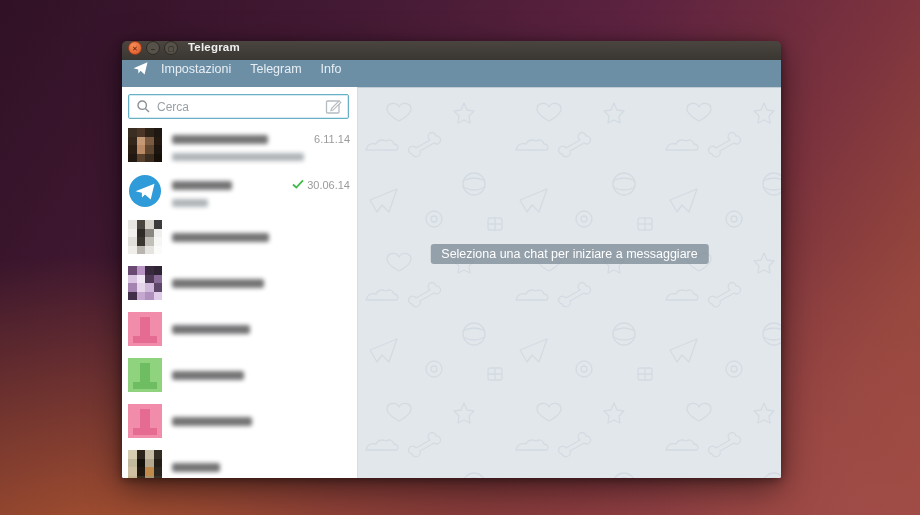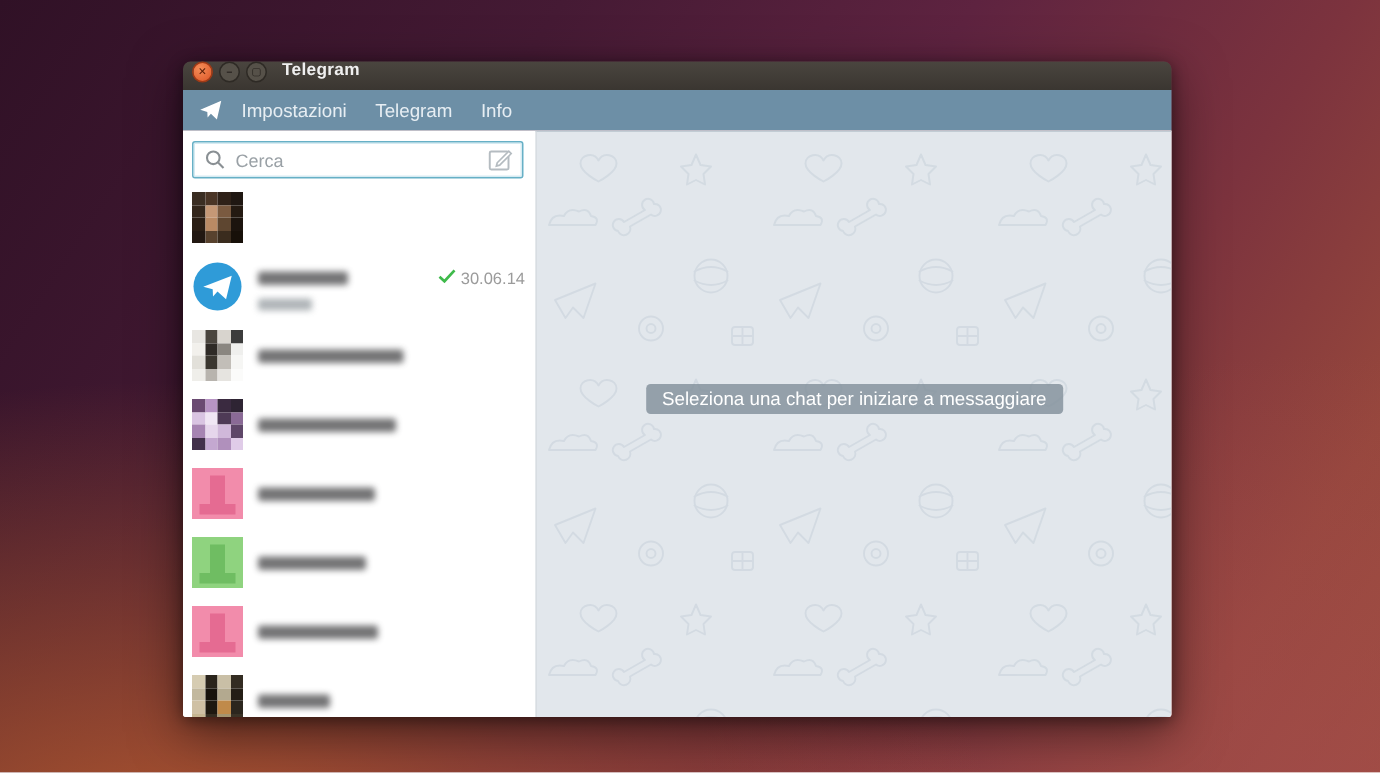--- a/index.html
+++ b/index.html
@@ -13,21 +13,21 @@
     border-radius:5px 5px 2px 2px;box-shadow:0 10px 34px rgba(0,0,0,.5),0 2px 10px rgba(0,0,0,.4);}
   
   .titlebar{height:19px;background:linear-gradient(#4a453f,#3a3631);border-radius:5px 5px 0 0;
     display:flex;align-items:flex-start;padding-left:6px;}
   .wbtn{width:12px;height:12px;border-radius:50%;margin-right:4px;display:flex;
     align-items:center;justify-content:center;font-size:7px;line-height:1;cursor:pointer;flex:none;}
   .wbtn.close{background:radial-gradient(circle at 35% 30%,#f68d58,#dc5526);border:1px solid #9e3a17;color:#5e2008;font-weight:bold;}
   .wbtn.plain{background:#565149;border:1px solid #2e2a25;color:#211d19;font-weight:bold;}
   .title{color:#efefef;font-size:11.5px;font-weight:bold;margin-left:6px;letter-spacing:.2px;}
   
-  .menubar{height:27px;background:#6d8fa6;display:flex;align-items:center;padding-left:10px;}
+  .menubar{height:27px;background:#6d8fa6;display:flex;align-items:flex-start;padding-left:10px;}
   .plane{width:17px;height:17px;margin-right:9px;display:flex;flex:none;}
   .menu-item{color:#e7eef3;font-size:12.5px;margin-right:13px;padding:2px 3px;cursor:pointer;}
   
   .content{display:flex;height:391px;background:#fff;border-radius:0 0 2px 2px;overflow:hidden;}
   .sidebar{width:235px;flex:none;background:#fff;position:relative;}
   .searchwrap{position:relative;margin:7px 8px 0 6px;height:25px;}
   .searchwrap input{box-sizing:border-box;width:100%;height:25px;border:1px solid #67b0c6;
     box-shadow:inset 0 0 0 1px rgba(137,199,219,.35);border-radius:2px;padding:0 28px 0 28px;
     font-size:12px;color:#333;outline:none;font-family:inherit;background:#fff;}
   .searchwrap input::placeholder{color:#9aa1a6;}
@@ -42,21 +42,21 @@
   .info{flex:1;position:relative;margin-left:10px;}
   .name-bar{position:absolute;left:0;top:7px;height:9px;background:#3e3e40;border-radius:2px;
     filter:blur(2.2px);opacity:.72;}
   .chat-row.center .name-bar{top:13px;}
   .preview-bar{position:absolute;left:0;top:25px;height:8px;background:#a2a8ac;border-radius:2px;
     filter:blur(2.2px);opacity:.85;}
   .meta{position:absolute;right:0;top:5px;font-size:11px;color:#9b9b9b;display:flex;align-items:center;gap:3px;}
   
   .chatarea{flex:1;background:#e2e7ec;position:relative;border-top:1px solid #c2ccd4;border-left:1px solid #d8dde2;}
   .pattern{position:absolute;left:0;top:0;width:100%;height:100%;opacity:.55;}
-  .pill{position:absolute;left:50%;transform:translateX(-50%);top:168px;height:20px;line-height:20px;
+  .pill{position:absolute;left:50%;transform:translateX(-50%);top:156px;height:20px;line-height:20px;
     padding:0 11px;background:rgba(130,144,155,.82);color:#fff;font-size:12.5px;border-radius:3px;white-space:nowrap;}
 </style>
 </head>
 <body>
 
 <div class="screen">
   <div class="window">
 
     <div class="titlebar">
       <span class="wbtn close">✕</span>
@@ -105,20 +105,27 @@
                 <i style="background: rgb(122, 90, 64);"></i>
                 <i style="background: rgb(36, 26, 18);"></i>
                 <i style="background: rgb(42, 30, 20);"></i>
                 <i style="background: rgb(185, 138, 100);"></i>
                 <i style="background: rgb(94, 70, 48);"></i>
                 <i style="background: rgb(28, 20, 14);"></i>
                 <i style="background: rgb(34, 24, 18);"></i>
                 <i style="background: rgb(88, 66, 46);"></i>
                 <i style="background: rgb(58, 44, 30);"></i>
                 <i style="background: rgb(23, 16, 9);"></i>
+              </div>
+              <div class="info">
+                <div class="name-bar" style="width: 96px;"></div>
+                <div class="meta">
+                  <span>6.11.14</span>
+                </div>
+                <div class="preview-bar" style="width: 132px;"></div>
               </div>
             </div>
             <div class="chat-row">
               <div class="avatar">
                 <svg viewBox="0 0 34 34">
                   <circle cx="17" cy="17" r="16" fill="#2f9bd8"></circle>
                   <path d="M7.5 17.2 L26.5 9.8 L22.7 25.5 L17 20.4 L14 23.6 L13.8 18.8 Z" fill="#ffffff"></path>
                 </svg>
               </div>
               <div class="info">

